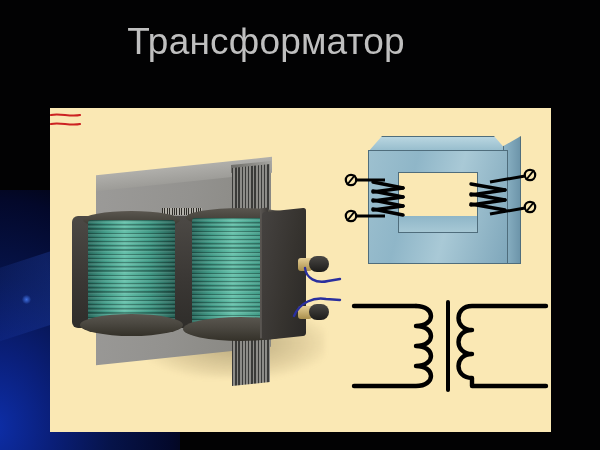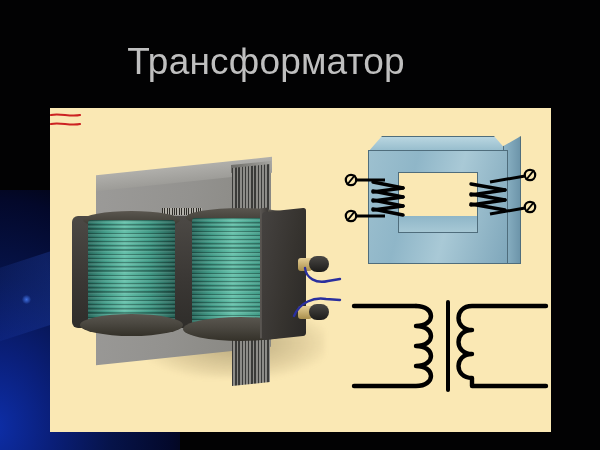--- a/index.html
+++ b/index.html
@@ -24,21 +24,21 @@
     background:linear-gradient(100deg, rgba(0,0,0,0) 0%, rgba(40,80,200,.28) 45%, rgba(0,0,0,0) 100%);
     transform:rotate(-18deg);
     pointer-events:none;
   }
   .glow-dot{
     position:absolute;left:22px;top:295px;width:9px;height:9px;border-radius:50%;
     background:radial-gradient(circle,#3f6fe0 0%, rgba(20,50,150,0) 75%);
     pointer-events:none;
   }
   .title{
-    position:absolute;left:0;top:40px;width:532px;text-align:center;
+    position:absolute;left:0;top:20px;width:532px;text-align:center;
     color:#bfbfbf;font-size:37px;line-height:44px;
     letter-spacing:.2px;white-space:nowrap;
   }
   
   #panel{
     position:absolute;left:50px;top:108px;width:501px;height:324px;
     background:#fae8b4;overflow:hidden;
   }
 
   

